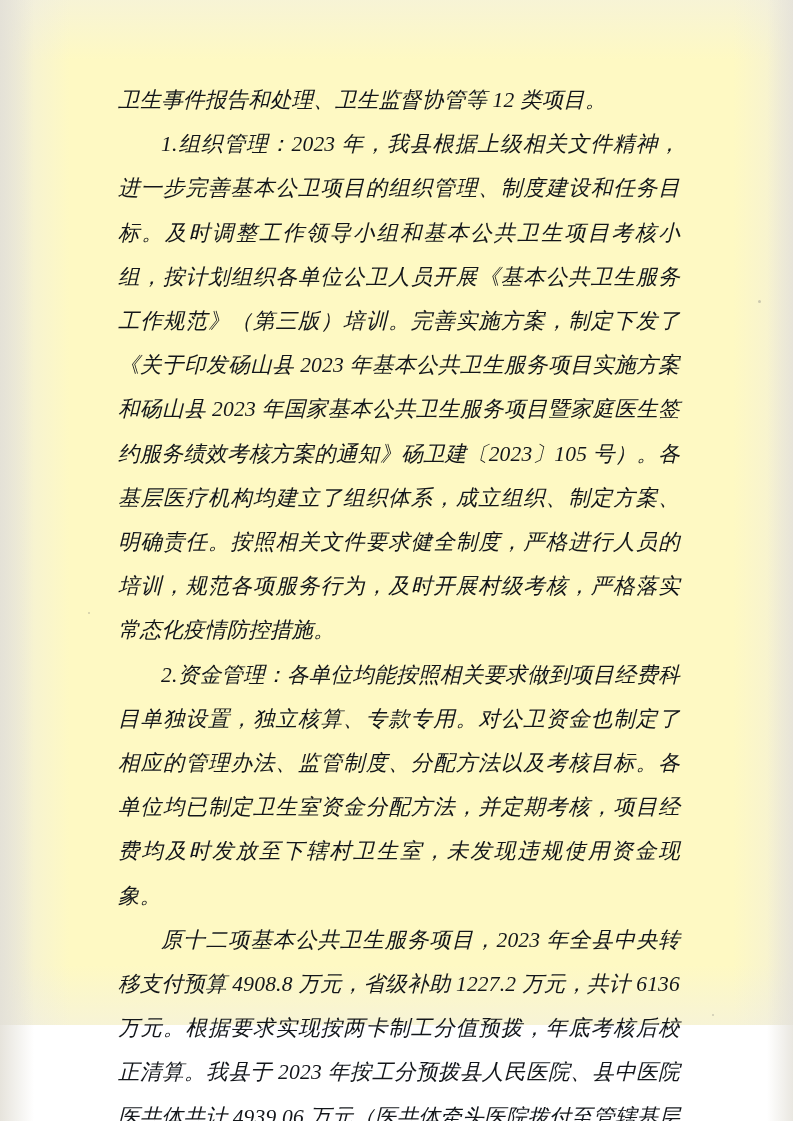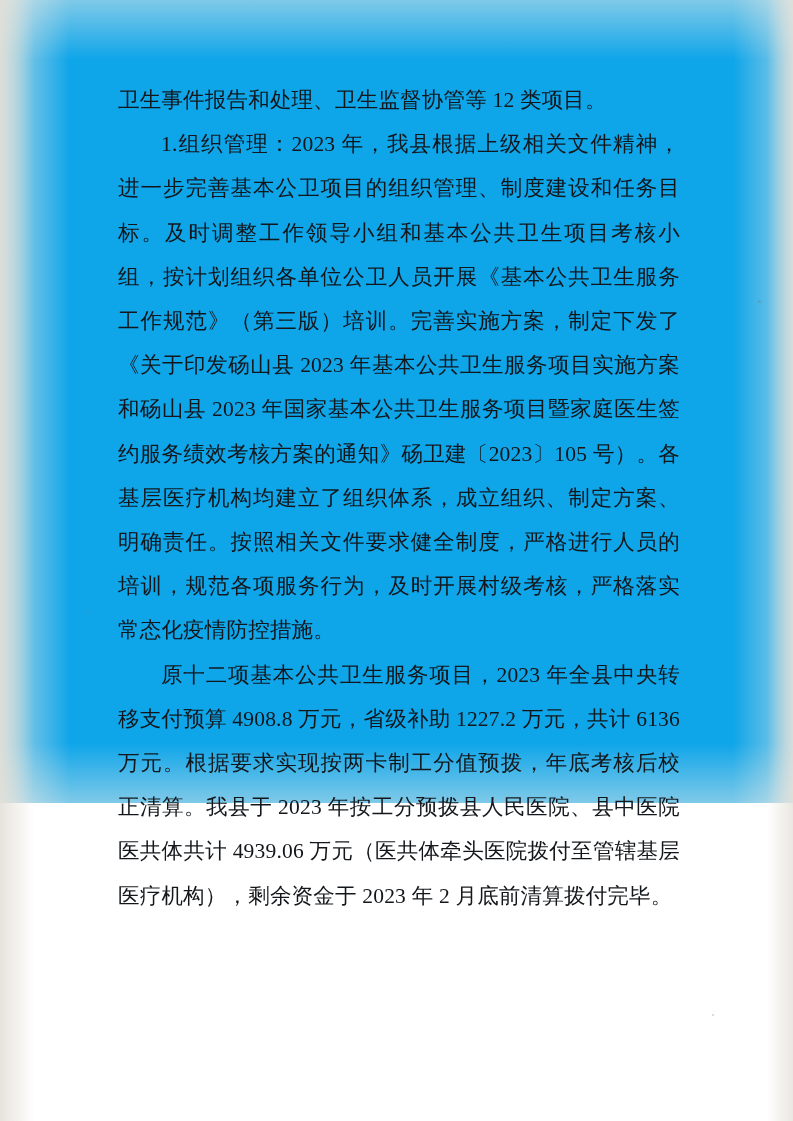--- a/index.html
+++ b/index.html
@@ -9,23 +9,24 @@
   body {
     width: 793px;
     height: 1121px;
     background: #ffffff;
     font-family: "Liberation Serif", "DejaVu Serif", serif;
     overflow: hidden;
   }
   .page {
     position: relative;
     width: 793px;
-    height: 803px;
-    background: #0ea5e9;
+    height: 1025px;
+    background: #fef9c3;
     box-sizing: border-box;
+    font-style: italic;
   }
   
   .page::before {
     content: "";
     position: absolute;
     inset: 0;
     background:
       linear-gradient(to right, rgba(236,234,228,0.75) 0px, rgba(255,255,255,0) 70px),
       linear-gradient(to left, rgba(236,234,228,0.6) 0px, rgba(255,255,255,0) 60px),
       linear-gradient(to bottom, rgba(240,238,232,0.5) 0px, rgba(255,255,255,0) 60px),
@@ -87,16 +88,17 @@
 <div class="page">
   <div class="spot-left"></div>
   <div class="spot-right"></div>
   <span class="mark m1"></span>
   <span class="mark m2"></span>
   <span class="mark m3"></span>
 
   <div class="text-body">
     <p class="para noindent">卫生事件报告和处理、卫生监督协管等 12 类项目。</p>
     <p class="para">1.组织管理：2023 年，我县根据上级相关文件精神，进一步完善基本公卫项目的组织管理、制度建设和任务目标。及时调整工作领导小组和基本公共卫生项目考核小组，按计划组织各单位公卫人员开展《基本公共卫生服务工作规范》（第三版）培训。完善实施方案，制定下发了《关于印发砀山县 2023 年基本公共卫生服务项目实施方案和砀山县 2023 年国家基本公共卫生服务项目暨家庭医生签约服务绩效考核方案的通知》砀卫建〔2023〕105 号）。各基层医疗机构均建立了组织体系，成立组织、制定方案、明确责任。按照相关文件要求健全制度，严格进行人员的培训，规范各项服务行为，及时开展村级考核，严格落实常态化疫情防控措施。</p>
+    <p class="para">2.资金管理：各单位均能按照相关要求做到项目经费科目单独设置，独立核算、专款专用。对公卫资金也制定了相应的管理办法、监管制度、分配方法以及考核目标。各单位均已制定卫生室资金分配方法，并定期考核，项目经费均及时发放至下辖村卫生室，未发现违规使用资金现象。</p>
     <p class="para">原十二项基本公共卫生服务项目，2023 年全县中央转移支付预算 4908.8 万元，省级补助 1227.2 万元，共计 6136 万元。根据要求实现按两卡制工分值预拨，年底考核后校正清算。我县于 2023 年按工分预拨县人民医院、县中医院医共体共计 4939.06 万元（医共体牵头医院拨付至管辖基层医疗机构），剩余资金于 2023 年 2 月底前清算拨付完毕。</p>
 
   </div>
 </div>
 
 </body></html>

